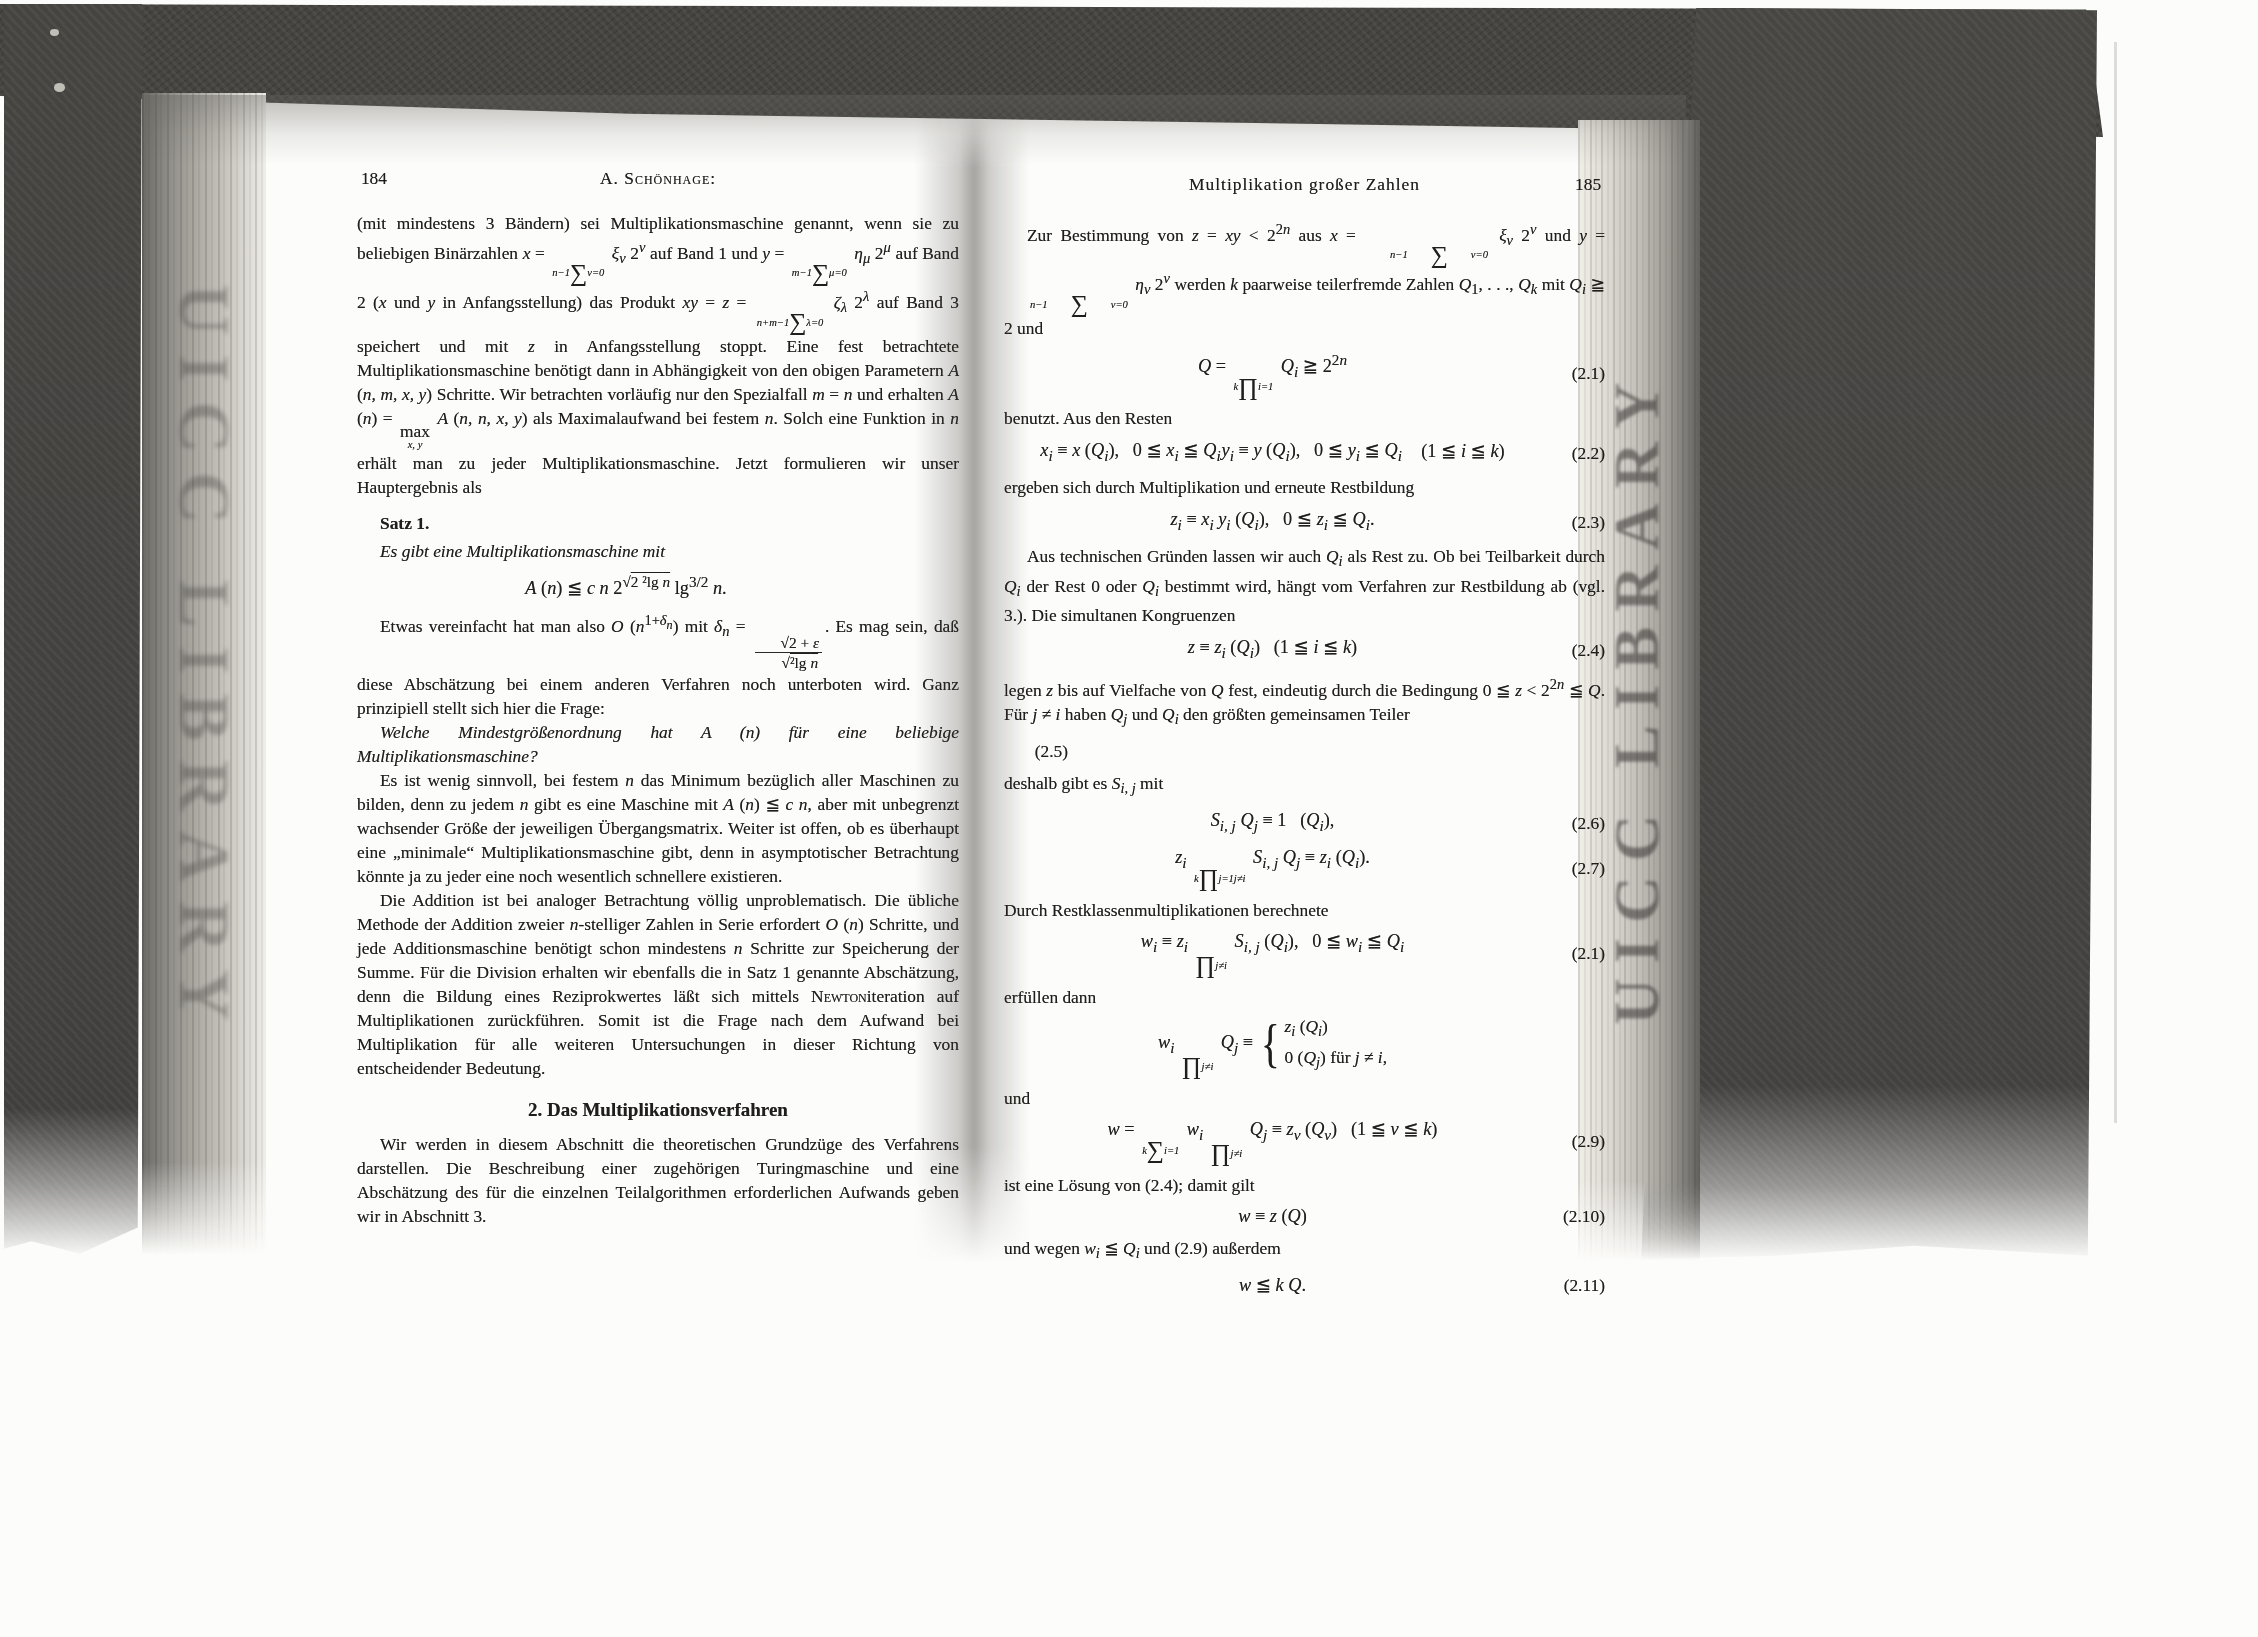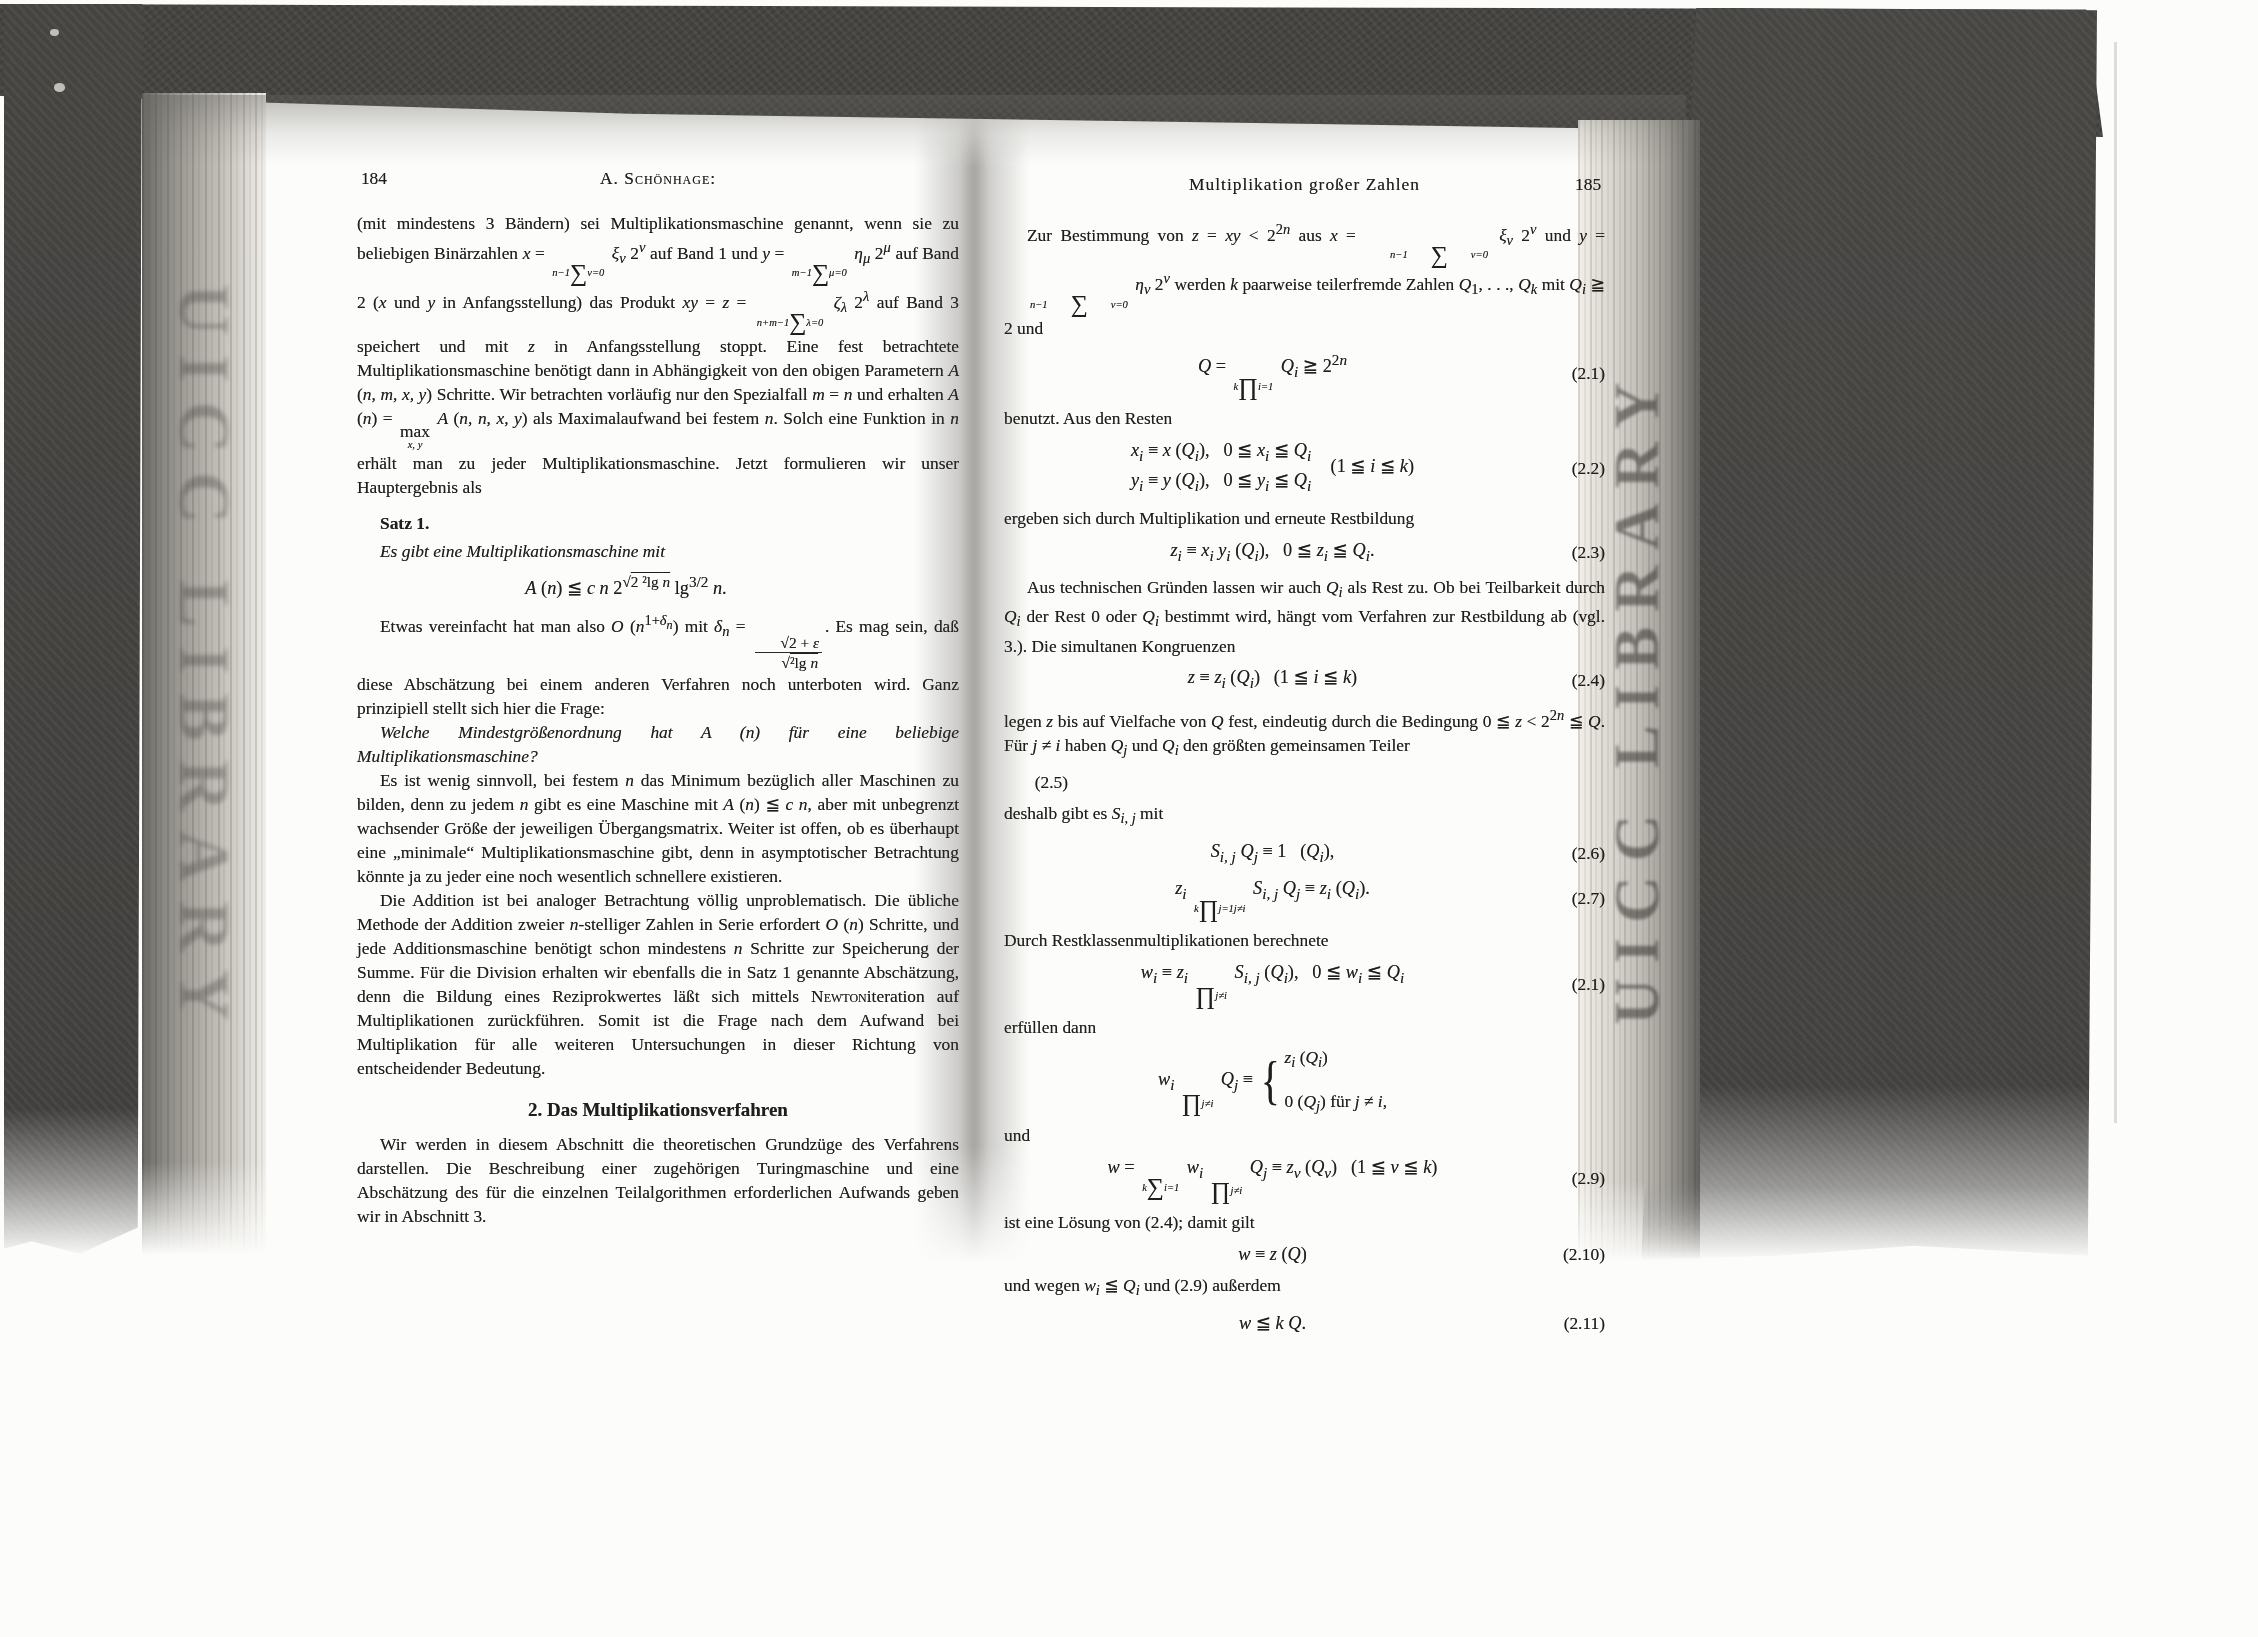--- a/index.html
+++ b/index.html
@@ -79,40 +79,40 @@
   .rhead{font-variant:small-caps;letter-spacing:1px;}
   .page-right .rhead{font-variant:normal;}
   .satzhead{margin-top:11.6px;text-indent:23px;font-weight:bold;}
   .lead{margin-top:3.9px;text-indent:23px;}
   .sechead{text-align:center;font-weight:bold;font-size:19px;margin:17.4px 0 9.7px 0;}
 
   
   .eqrow{display:flex;align-items:center;margin:7.7px 0;}
   .eqc{flex:1;text-align:center;font-size:18.3px;}
   .eqn{width:64px;text-align:right;font-size:17.4px;font-style:normal;}
-  .stack2{display:inline-flex;flex-direction:column;gap:1px;text-align:left;vertical-align:middle;}
+  .stack2{display:inline-flex;flex-direction:row;gap:1px;text-align:left;vertical-align:middle;}
   .cond{margin-left:19.3px;}
 
   
   .bigop{display:inline-flex;flex-direction:row;align-items:center;vertical-align:-1.0em;
          line-height:1;padding:0 2.9px;}
   .bigop .lt,.bigop .lb{font-size:10.6px;line-height:1.12;font-style:italic;}
   .bigop .lo{font-size:24px;line-height:0.95;font-style:normal;}
   .maxop{display:inline-flex;flex-direction:column;align-items:center;vertical-align:-0.75em;line-height:1;padding:0 1.9px;}
   .maxop .lo{font-size:17.4px;}
   .maxop .lb{font-size:10.6px;font-style:italic;}
 
   .frac{display:inline-flex;flex-direction:column;align-items:center;vertical-align:-1.05em;
         padding:0 2.9px;font-size:15.4px;line-height:1.25;}
   .frac .fn{border-bottom:1.4px solid #2a2927;padding:0 2.9px;}
   .frac .fd{padding:0 2.9px;}
 
   .cases{display:inline-flex;align-items:center;vertical-align:middle;}
   .cases .brace{font-size:52px;font-weight:400;line-height:0.85;transform:scaleX(0.75);margin-right:1.9px;}
-  .cases .crows{display:inline-flex;flex-direction:column;gap:19px;text-align:left;font-size:17.4px;line-height:1.25;}
+  .cases .crows{display:inline-flex;flex-direction:column;gap:6px;text-align:left;font-size:17.4px;line-height:1.25;}
 
   .ovl{text-decoration:overline;}
   .sc{font-variant:small-caps;}
 </style>
 </head>
 <body>
 
 <div class="canvas">
 
   <div class="band band-top"></div>

